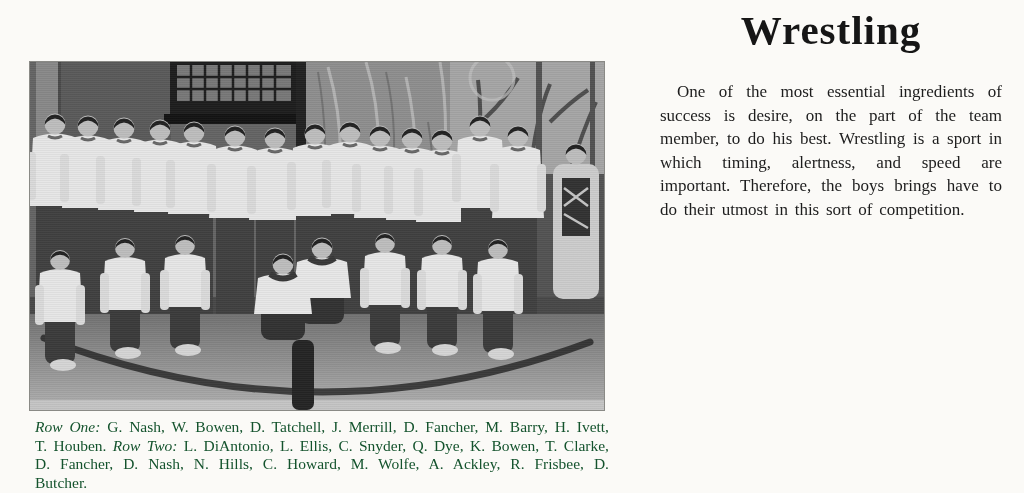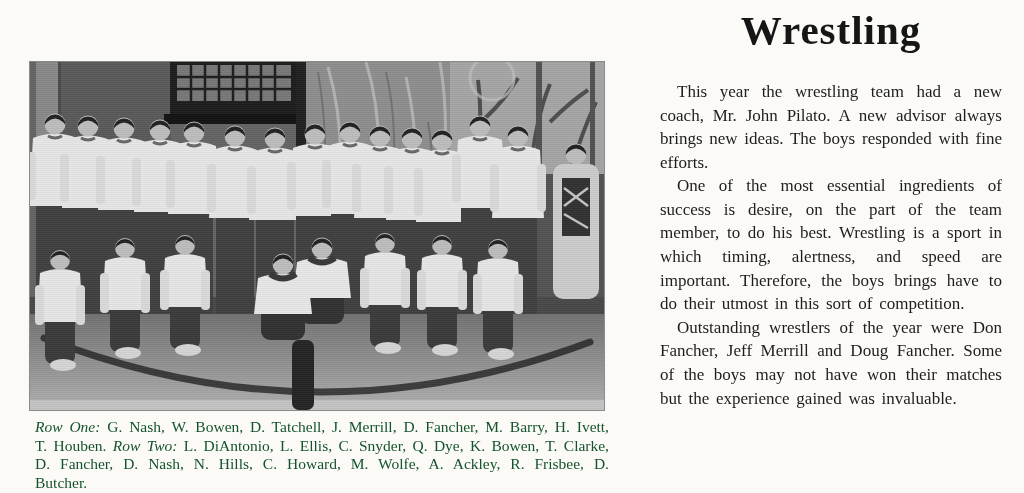--- a/index.html
+++ b/index.html
@@ -169,18 +169,16 @@
         <use href="#fig-crouch" x="292" y="186"></use>
         <use href="#fig-crouch" x="253" y="202"></use>
       </g>
     </svg>
   </figure>
 
   <p class="caption"><i>Row One:</i><span> G. Nash, W. Bowen, D. Tatchell, J. Merrill, D. Fancher, M. Barry, H. Ivett, T. Houben.  </span><i>Row Two:</i><span> L. DiAntonio, L. Ellis, C. Snyder, Q. Dye, K. Bowen, T. Clarke, D. Fancher, D. Nash, N. Hills, C. Howard, M. Wolfe, A. Ackley, R. Frisbee, D. Butcher.</span></p>
 
   <div class="right-col">
     <h1 class="article-title">Wrestling</h1>
-    <p class="body-para">This year the wrestling team had a new coach, Mr. John Pilato.  A new advisor always brings new ideas.  The boys responded with fine efforts.</p>
     <p class="body-para">One of the most essential ingredients of success is desire, on the part of the team member, to do his best.  Wrestling is a sport in which timing, alertness, and speed are important.  Therefore, the boys brings have to do their utmost in this sort of competition.</p>
-    <p class="body-para">Outstanding wrestlers of the year were Don Fancher, Jeff Merrill and Doug Fancher.  Some of the boys may not have won their matches but the experience gained was invaluable.</p>
   </div>
 
 </div>
 
 </body></html>

